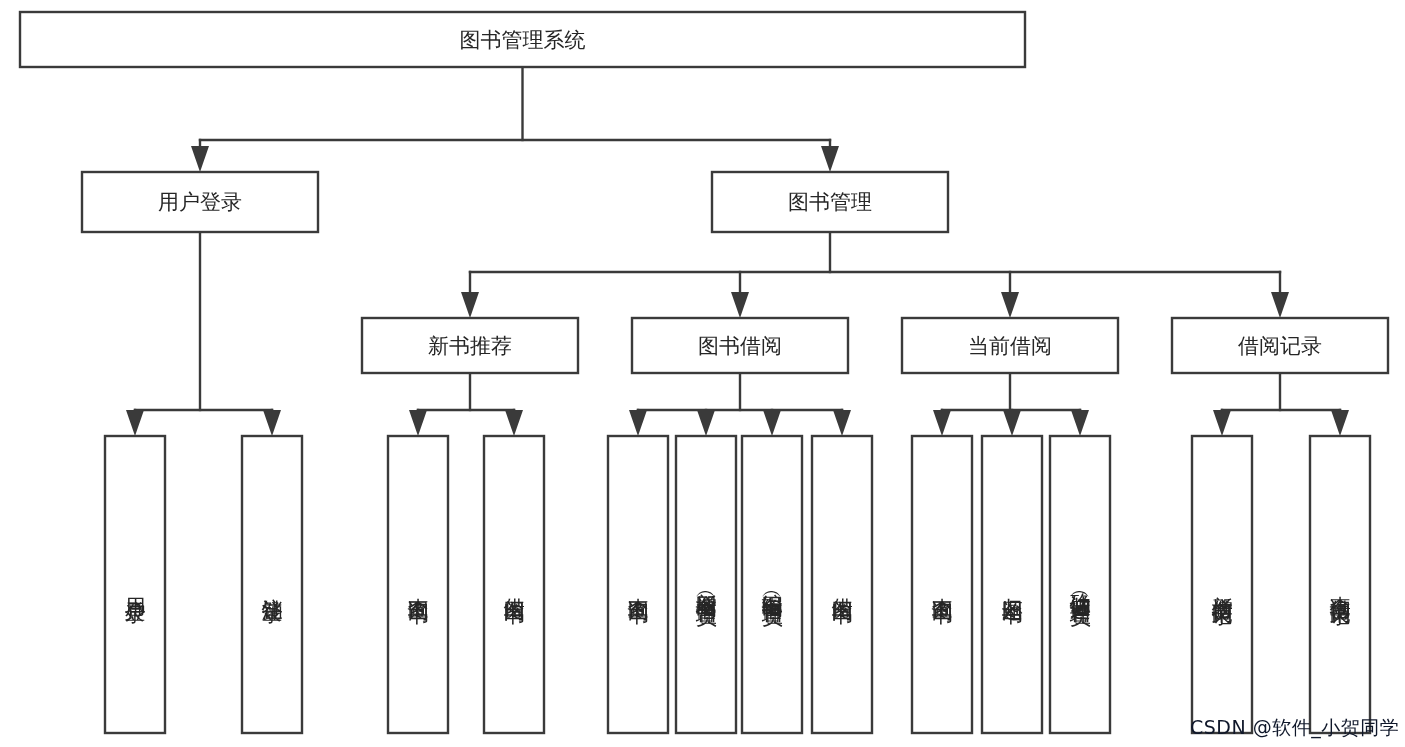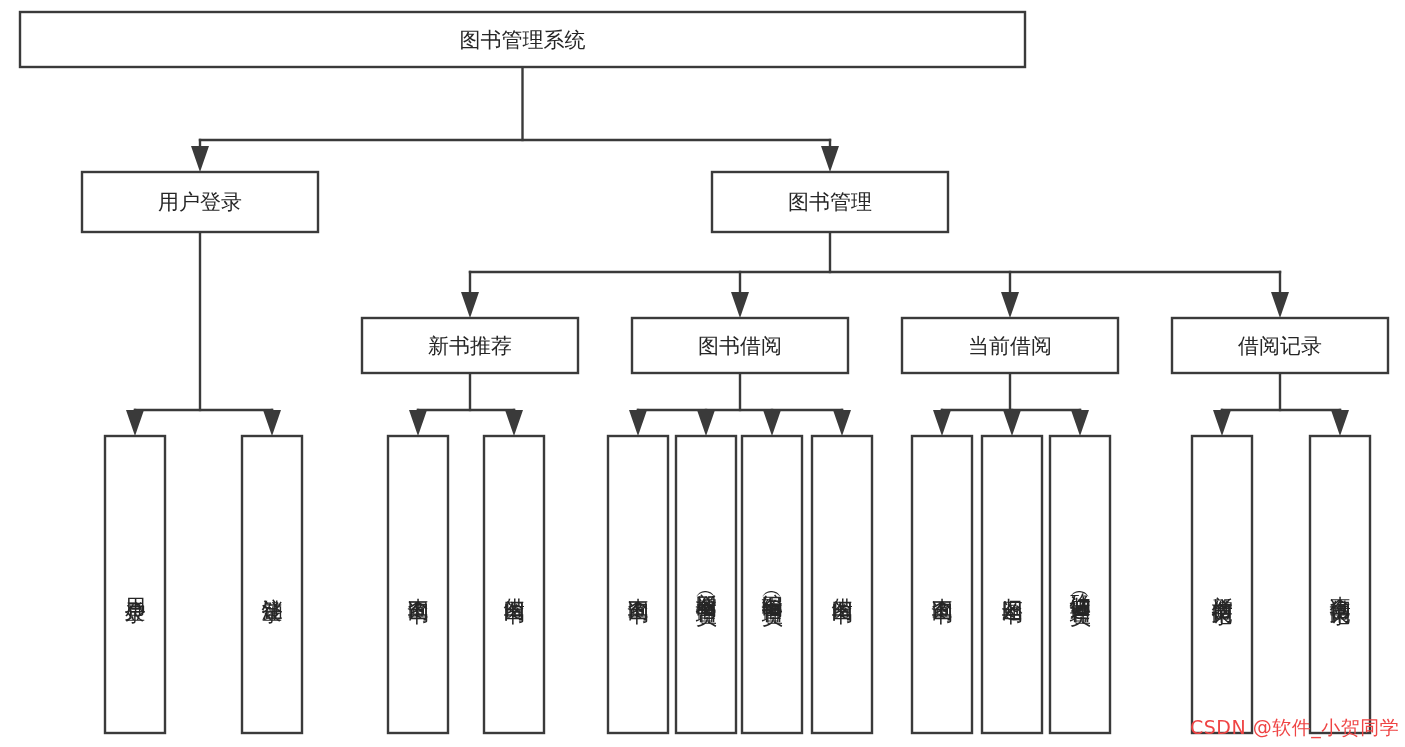--- a/index.html
+++ b/index.html
@@ -61,21 +61,21 @@
     display: flex;
     align-items: center;
     justify-content: center;
     white-space: nowrap;
     pointer-events: none;
   }
   .watermark {
     position: absolute;
     font-family: "DejaVu Sans", "Liberation Sans", sans-serif;
     font-size: 19px;
-    color: #ef4444;
+    color: #0f172a;
     white-space: nowrap;
     letter-spacing: 0.5px;
   }
 </style>
 </head>
 <body>
 
 <div id="diagram-root">
 
   <svg class="diagram-canvas" viewBox="0 0 1405 747">

